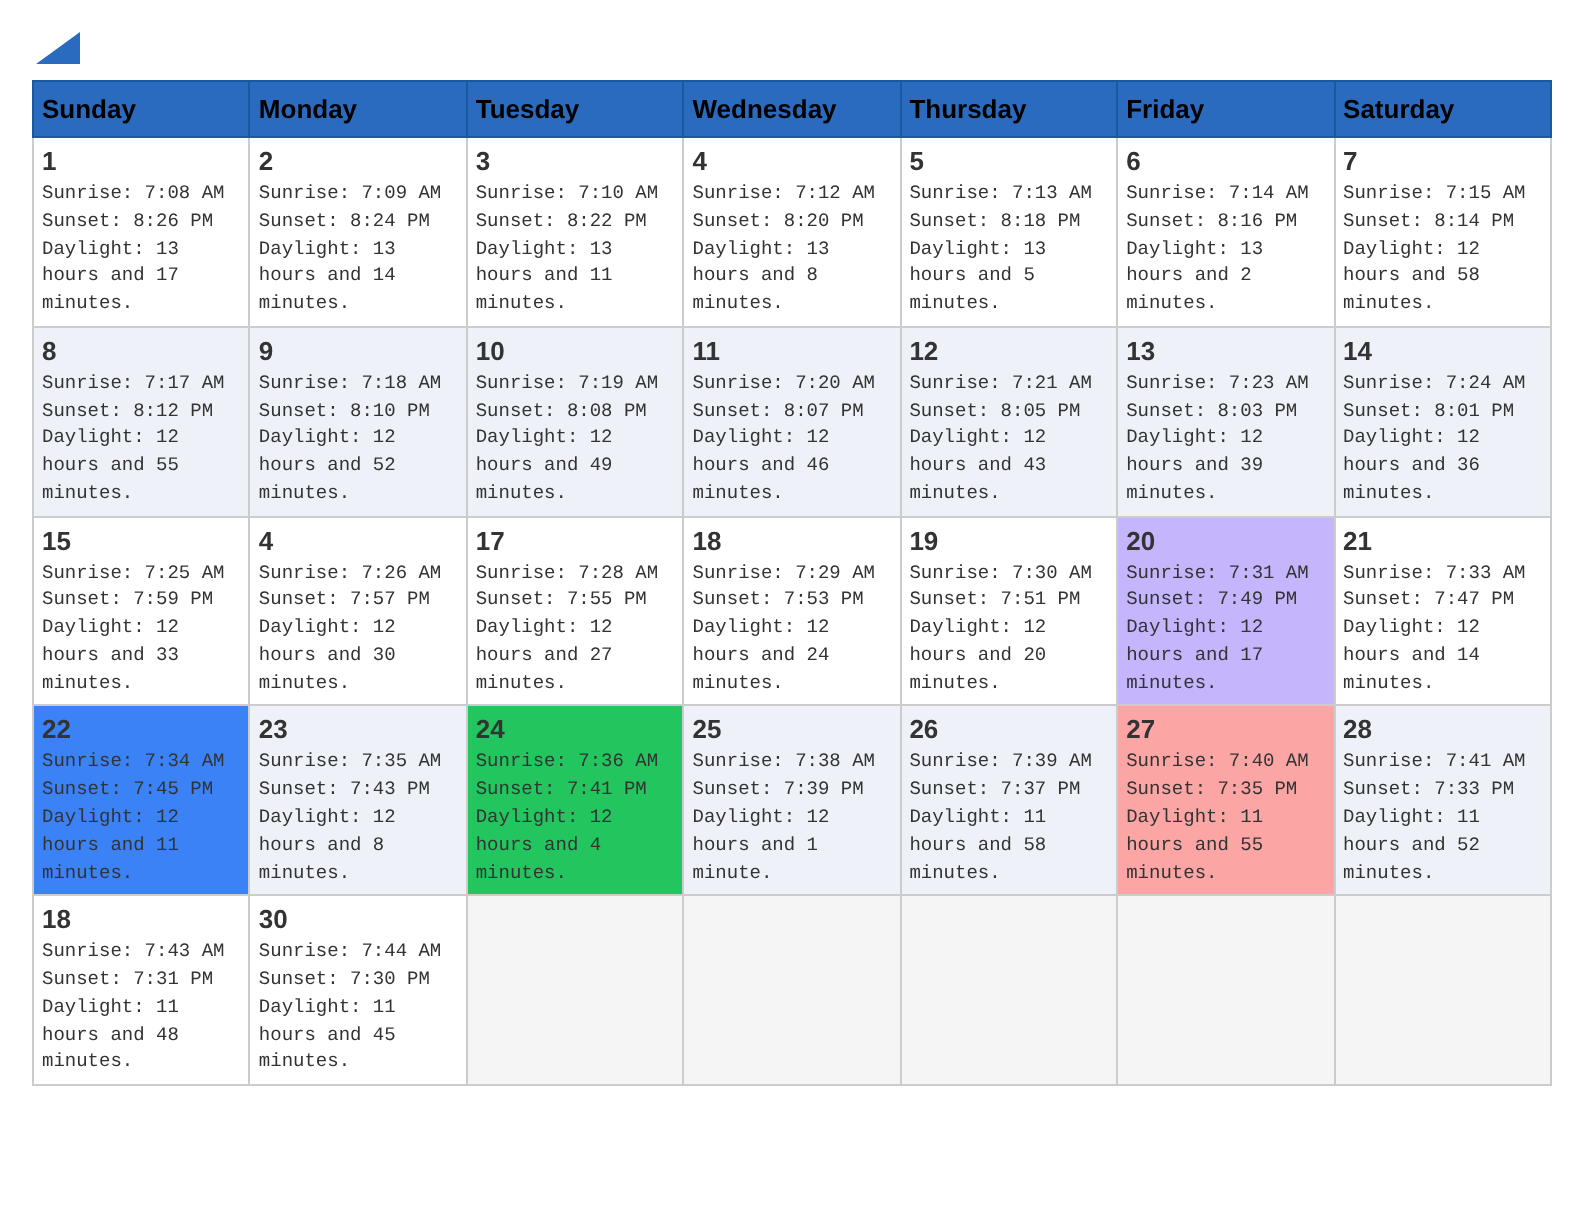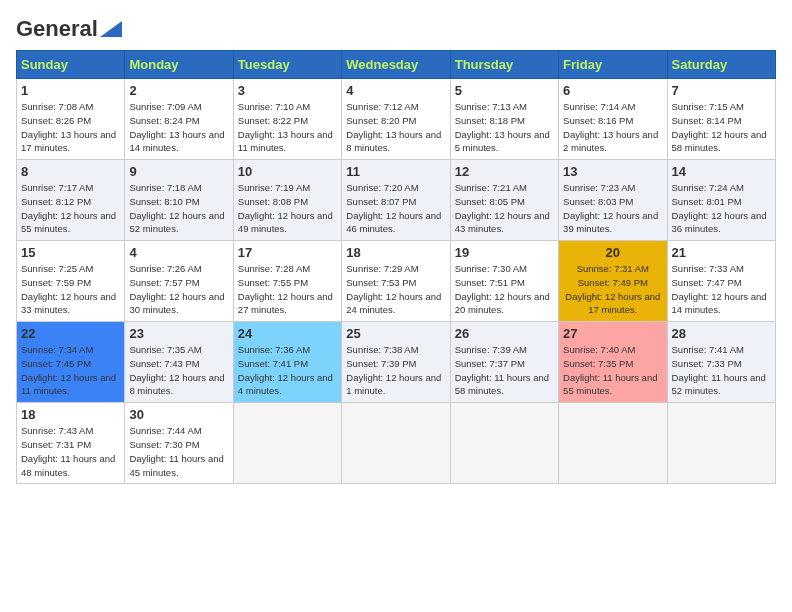--- a/index.html
+++ b/index.html
@@ -33,21 +33,21 @@
       font-size: 15px;
       color: #555;
     }
     table {
       width: 100%;
       border-collapse: collapse;
       font-size: 11px;
     }
     th {
       background: #2a6bbf;
-      color: #bef264;
+      color: #000000;
       padding: 6px 4px;
       font-size: 13px;
       font-weight: bold;
       text-align: left;
       border: 1px solid #1a5aa0;
     }
     td {
       border: 1px solid #ccc;
       vertical-align: top;
       padding: 4px;
@@ -62,31 +62,31 @@
       font-size: 13px;
       font-weight: bold;
       color: #333;
       display: block;
       margin-bottom: 2px;
     }
     .cell-text {
       font-size: 9.5px;
       color: #333;
       line-height: 1.45;
+      font-family: Liberation Mono, monospace;
     }
     tr:nth-child(odd) td:not(.empty) { background: #fff; }
     tr:nth-child(even) td:not(.empty) { background: #f0f4fa; }
   </style>
 </head>
 <body>
 
 <div class="header-section">
   <div class="logo">
     <div style="display:flex;align-items:center;">
-      <span style="font-size:22px;font-weight:bold;color:#333;">General</span>
       <svg width="22" height="16" viewBox="0 0 22 16" style="margin-left:2px;">
         <polygon points="0,16 22,0 22,16" fill="#2a6bbf"></polygon>
       </svg>
     </div>
     <span style="font-size:22px;font-weight:bold;color:#2a6bbf;margin-top:-4px;"></span>
   </div>
   <div class="title-section">
     <div class="month-title"></div>
     <div class="location"></div>
   </div>
@@ -179,39 +179,39 @@
           <div class="cell-text">Sunrise: 7:28 AM<br>Sunset: 7:55 PM<br>Daylight: 12 hours and 27 minutes.</div>
         </td>
         <td style="background: rgb(255, 255, 255);">
           <span class="day-num">18</span>
           <div class="cell-text">Sunrise: 7:29 AM<br>Sunset: 7:53 PM<br>Daylight: 12 hours and 24 minutes.</div>
         </td>
         <td style="background: rgb(255, 255, 255);">
           <span class="day-num">19</span>
           <div class="cell-text">Sunrise: 7:30 AM<br>Sunset: 7:51 PM<br>Daylight: 12 hours and 20 minutes.</div>
         </td>
-        <td style="background: #eab308; text-align: center;">
+        <td style="background: #c4b5fd;">
           <span class="day-num">20</span>
           <div class="cell-text">Sunrise: 7:31 AM<br>Sunset: 7:49 PM<br>Daylight: 12 hours and 17 minutes.</div>
         </td>
         <td style="background: rgb(255, 255, 255);">
           <span class="day-num">21</span>
           <div class="cell-text">Sunrise: 7:33 AM<br>Sunset: 7:47 PM<br>Daylight: 12 hours and 14 minutes.</div>
         </td>
       </tr>
       <tr>
         <td style="background: #3b82f6;">
           <span class="day-num">22</span>
           <div class="cell-text">Sunrise: 7:34 AM<br>Sunset: 7:45 PM<br>Daylight: 12 hours and 11 minutes.</div>
         </td>
         <td style="background: rgb(238, 242, 248); margin-left: 28px;">
           <span class="day-num">23</span>
           <div class="cell-text">Sunrise: 7:35 AM<br>Sunset: 7:43 PM<br>Daylight: 12 hours and 8 minutes.</div>
         </td>
-        <td style="background: #7dd3fc;">
+        <td style="background: #22c55e;">
           <span class="day-num">24</span>
           <div class="cell-text">Sunrise: 7:36 AM<br>Sunset: 7:41 PM<br>Daylight: 12 hours and 4 minutes.</div>
         </td>
         <td style="background: rgb(238, 242, 248);">
           <span class="day-num">25</span>
           <div class="cell-text">Sunrise: 7:38 AM<br>Sunset: 7:39 PM<br>Daylight: 12 hours and 1 minute.</div>
         </td>
         <td style="background: rgb(238, 242, 248);">
           <span class="day-num">26</span>
           <div class="cell-text">Sunrise: 7:39 AM<br>Sunset: 7:37 PM<br>Daylight: 11 hours and 58 minutes.</div>

